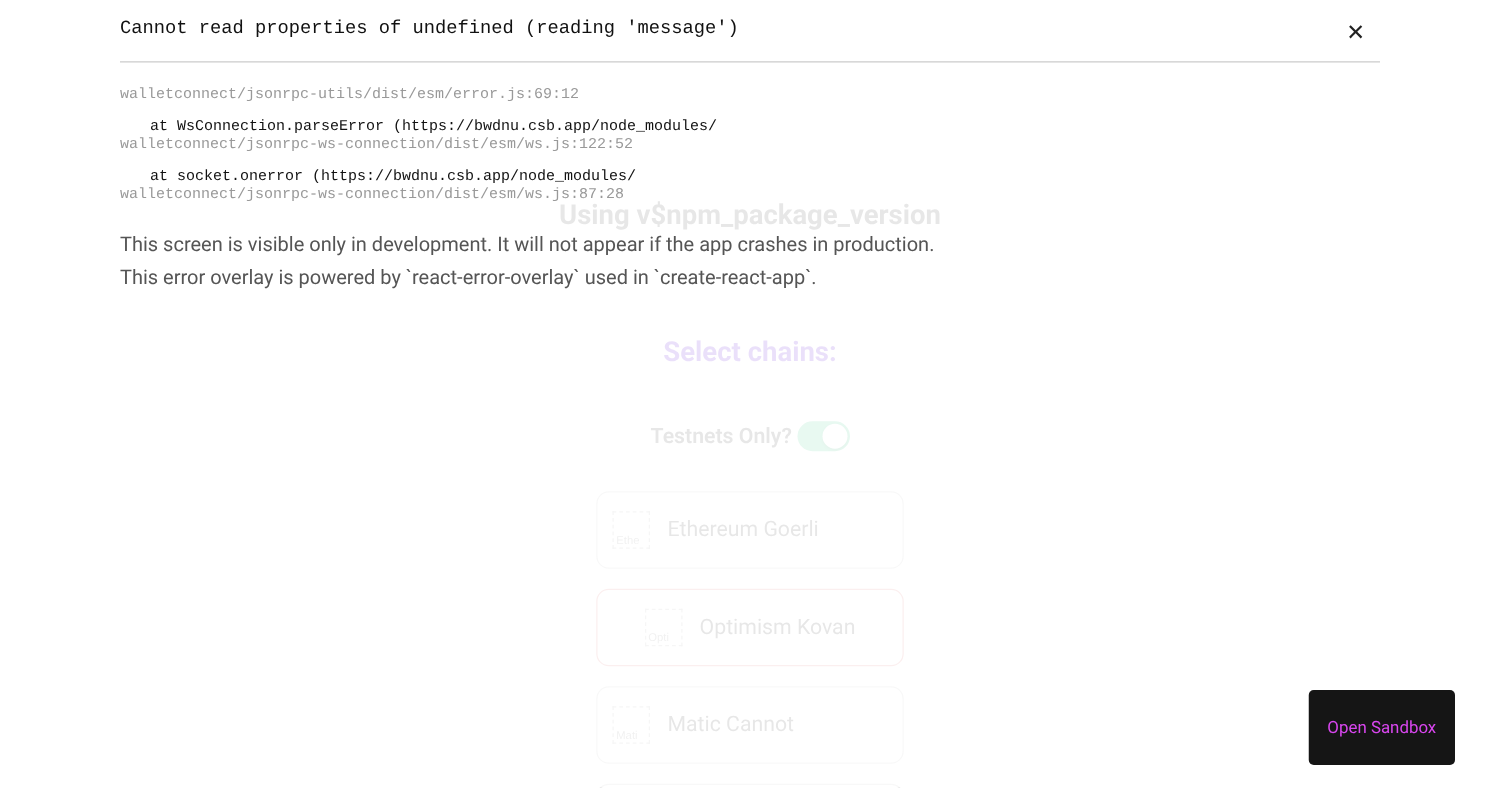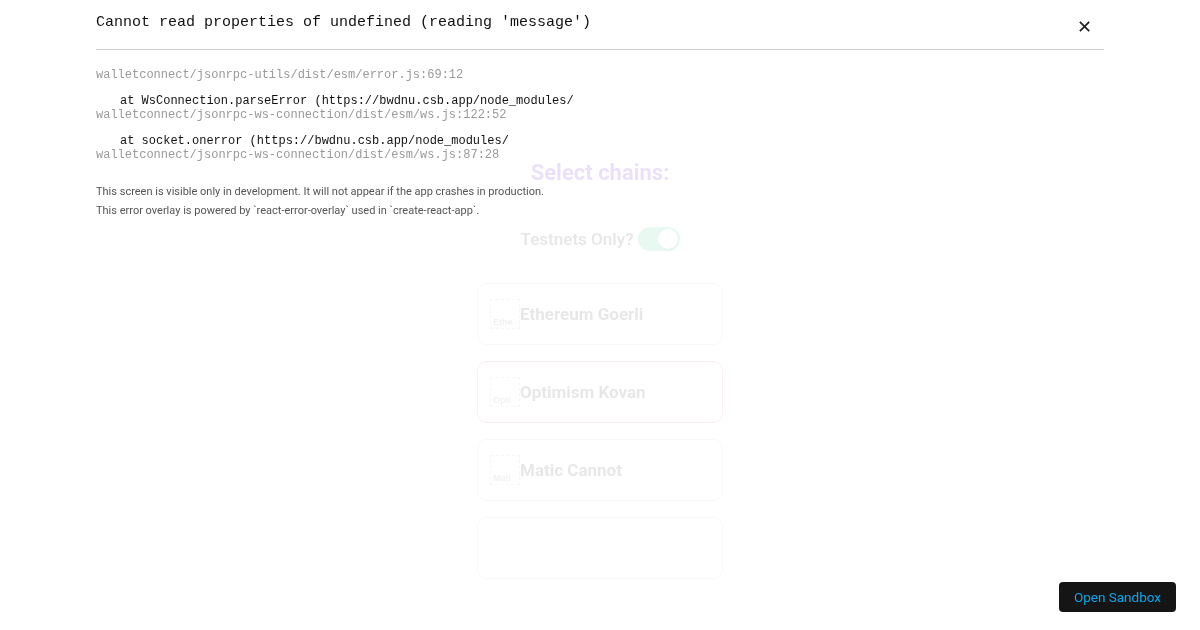--- a/index.html
+++ b/index.html
@@ -33,26 +33,26 @@
   }
   .toggle-knob {
     position: absolute; width: 20px; height: 20px; border-radius: 50%;
     background: #fff; top: 2px; right: 2px;
     box-shadow: 0 1px 2px rgba(0,0,0,.2);
   }
   .chain-list { display: flex; flex-direction: column; gap: 16px; }
   .chain-item {
     width: 246px; height: 62px;
     border: 1px solid #ccc; border-radius: 10px;
-    display: flex; align-items: center; 
+    display: flex; align-items: center; gap: 14px;
     padding: 0 12px;
-    color: #555; font-weight: 700; font-size: 17px;
+    color: #555; font-weight: 400; font-size: 17px;
     background: #fff;
   }
-  .chain-item.selected { border-color: #e28d8d; }
+  .chain-item.selected { border-color: #e28d8d; justify-content: center; }
   .chain-icon {
     width: 30px; height: 30px;
     border: 1px dashed #bbb;
     font-size: 9px; color: #999;
     display: flex; align-items: flex-end; justify-content: flex-start;
     padding: 1px 2px; overflow: hidden;
     font-family: sans-serif;
   }
 
   
@@ -91,39 +91,40 @@
   .stack-line1 {
     font-family: "SFMono-Regular", Consolas, "Liberation Mono", Menlo, monospace;
     font-size: 12px; color: #111;
     padding-left: 24px;
   }
   .stack-line2 {
     font-family: "SFMono-Regular", Consolas, "Liberation Mono", Menlo, monospace;
     font-size: 12px; color: #999;
   }
   .footnote {
-    font-size: 11px; color: #555;
+    font-size: 16px; color: #555;
     line-height: 1.5;
   }
   .footnote p { margin-bottom: 2px; }
 
   
   .open-sandbox {
-    position: absolute; right: 24px; bottom: 18px;
-    background: #151515; color: #0ea5e9;
+    position: absolute; right: 36px; bottom: 18px;
+    background: #151515; color: #d946ef;
     font-size: 13.5px;
-    padding: 7px 15px;
+    padding: 22px 15px;
     border-radius: 4px;
     cursor: pointer;
   }
 </style>
 </head>
 <body>
 
 <div class="app-bg">
+  <div class="version-line">Using v$npm_package_version</div>
   <div class="select-chains">Select chains:</div>
   <div class="toggle-row">
     <span>Testnets Only?</span>
     <div class="toggle">
       <div class="toggle-knob"></div>
     </div>
   </div>
   <div class="chain-list">
     <div class="chain-item">
       <div class="chain-icon">Ethe</div>

